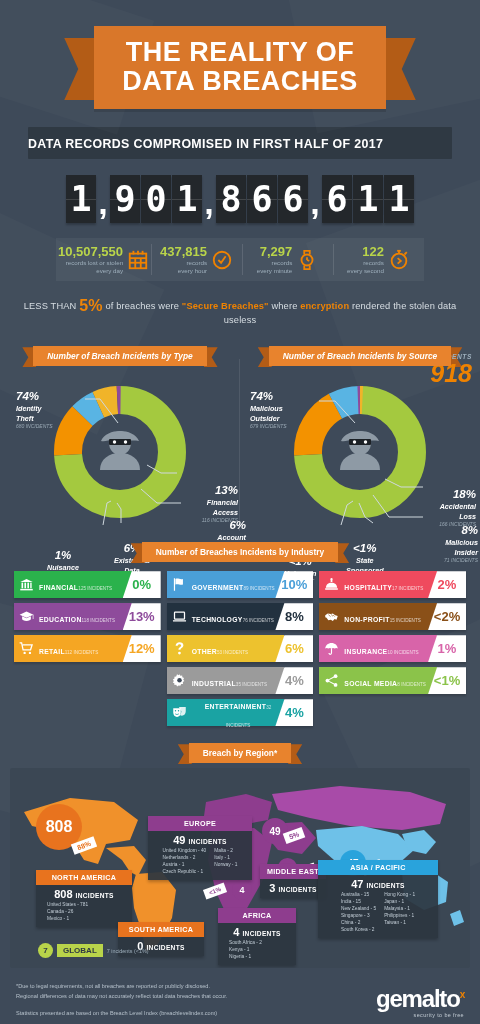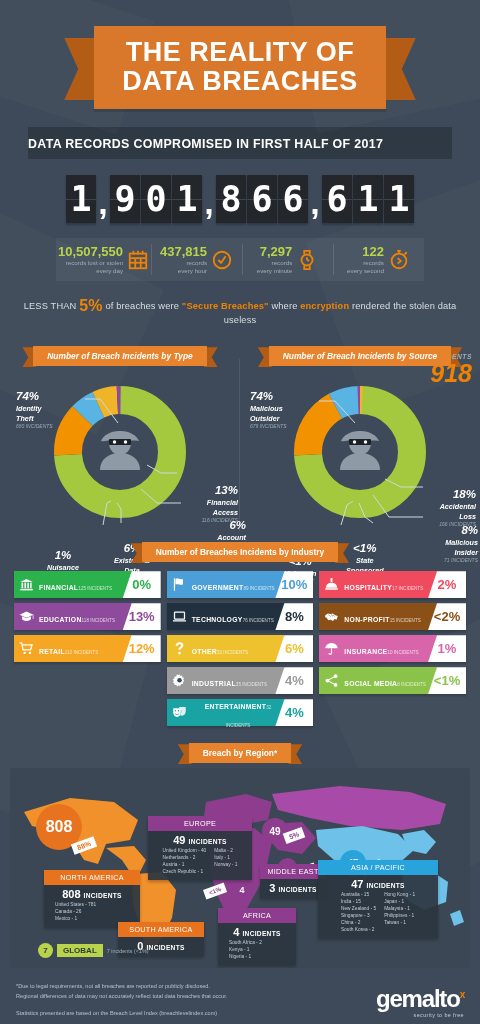--- a/index.html
+++ b/index.html
@@ -107,21 +107,21 @@
     margin-left:-9px;
   }
 
   
   .map-section { margin:16px 10px 0; text-align:center; }
   .map-box { position:relative; margin-top:8px; height:200px; background:#3b4754; border-radius:2px; overflow:hidden; }
   .map-svg { position:absolute; inset:0; }
   .bubble { position:absolute; border-radius:50%; display:flex; align-items:center; justify-content:center; color:#fff; font-weight:bold; }
   .tag { position:absolute; background:#fff; color:#333; font-size:7px; font-weight:bold; padding:2px 5px; transform:rotate(-20deg); }
   .infobox { position:absolute; background:rgba(44,54,64,.93); box-shadow:0 2px 3px rgba(0,0,0,.25); }
-  .infobox .hd { color:#fff; font-size:7.2px; font-weight:normal; text-align:center; padding:3px 6px; letter-spacing:.3px; }
+  .infobox .hd { color:#fff; font-size:7.2px; font-weight:bold; text-align:center; padding:3px 6px; letter-spacing:.3px; }
   .infobox .bd { padding:3px 5px 4px; text-align:center; }
   .infobox .big { font-size:11px; font-weight:bold; color:#fff; }
   .infobox .big small { font-size:6.6px; font-weight:bold; letter-spacing:.3px; }
   .infobox .list { margin-top:2px; display:flex; gap:8px; justify-content:center; text-align:left; }
   .infobox .list ul { list-style:none; }
   .infobox .list li { font-size:4.8px; color:#c2cdd6; line-height:1.45; white-space:nowrap; }
 
   .global-badge { position:absolute; left:28px; bottom:10px; display:flex; align-items:center; gap:4px; }
   .gb-circle { width:15px; height:15px; border-radius:50%; background:#b9d44a; color:#2f3943; font-size:8px; font-weight:bold; display:flex; align-items:center; justify-content:center; }
   .gb-pill { background:#b9d44a; color:#2f3943; font-size:8px; font-weight:bold; padding:2px 6px; }
@@ -631,21 +631,21 @@
             </ul>
           <ul id="eu-r">
               <li>Malta - 2</li>
               <li>Italy - 1</li>
               <li>Norway - 1</li>
             </ul>
         </div>
       </div>
     </div>
 
-    <div class="infobox" style="left:34px; top:102px; width:96px;">
+    <div class="infobox" style="left:26px; top:102px; width:96px;">
       <div class="hd" style="background:#e8731e;">NORTH AMERICA</div>
       <div class="bd">
         <div class="big"><span>808</span> <small>INCIDENTS</small></div>
         <div class="list" style="justify-content:flex-start; padding-left:6px;">
           <ul id="na-l">
               <li>United States - 781</li>
               <li>Canada - 26</li>
               <li>Mexico - 1</li>
             </ul>
         </div>

